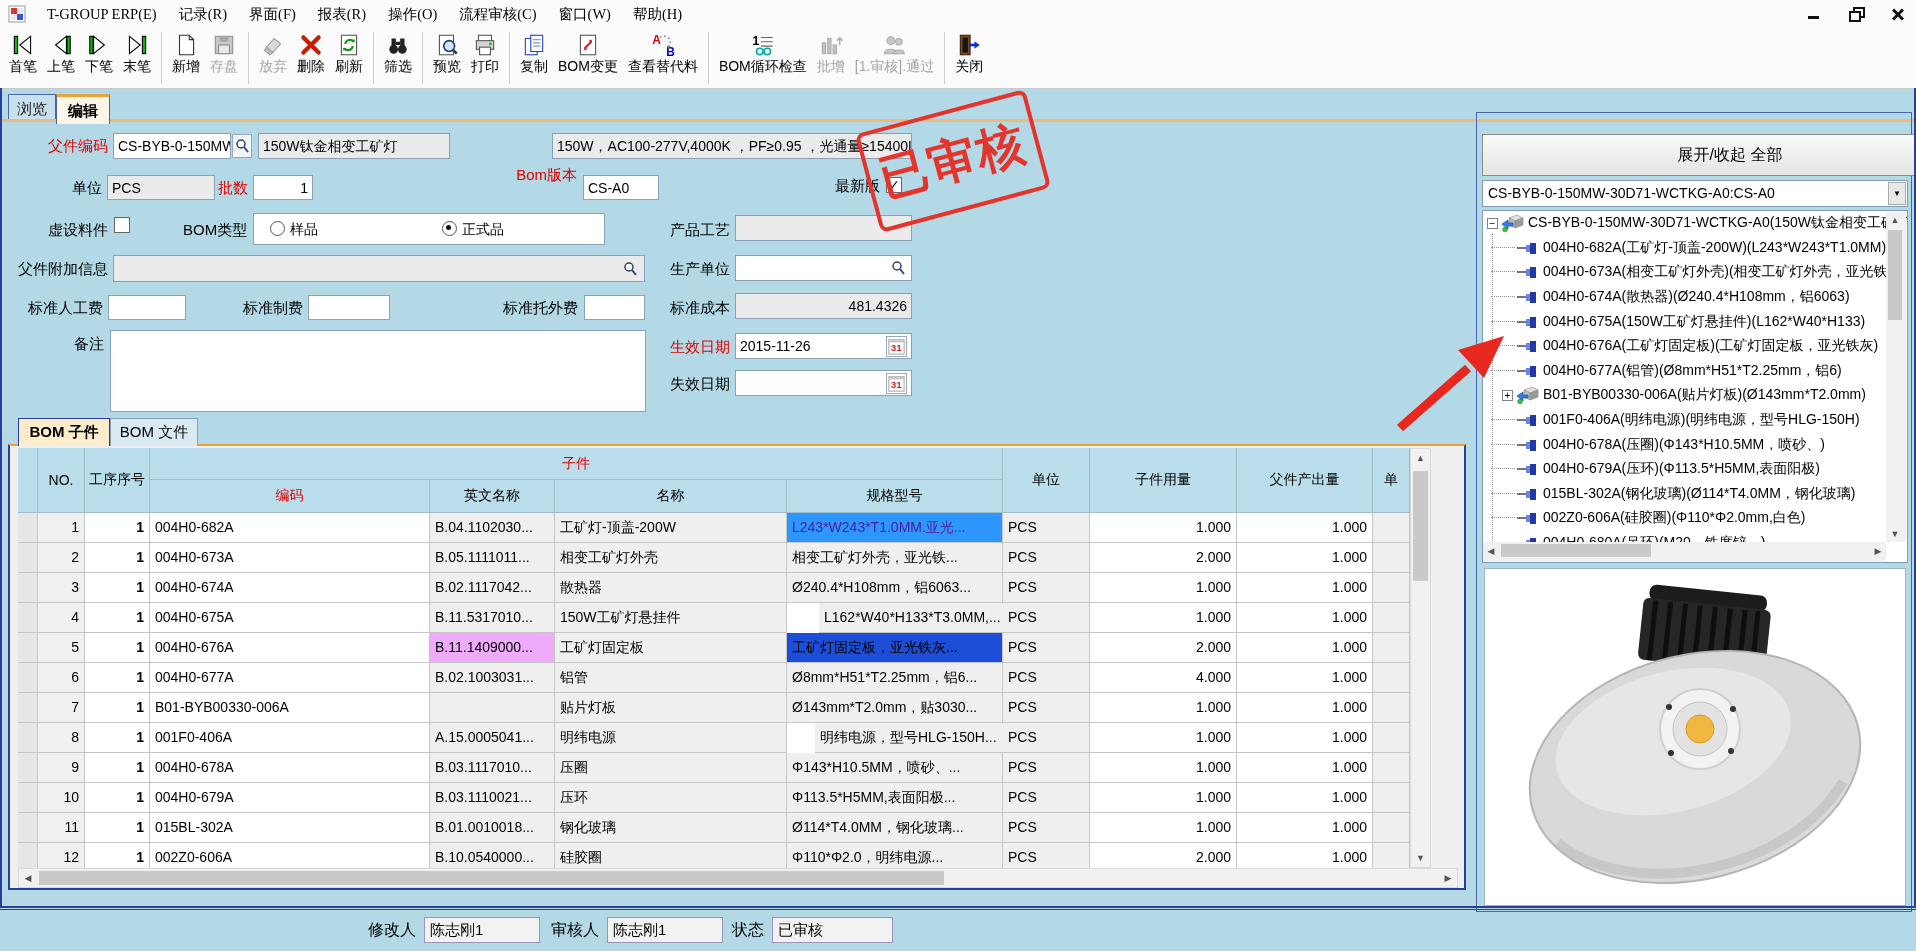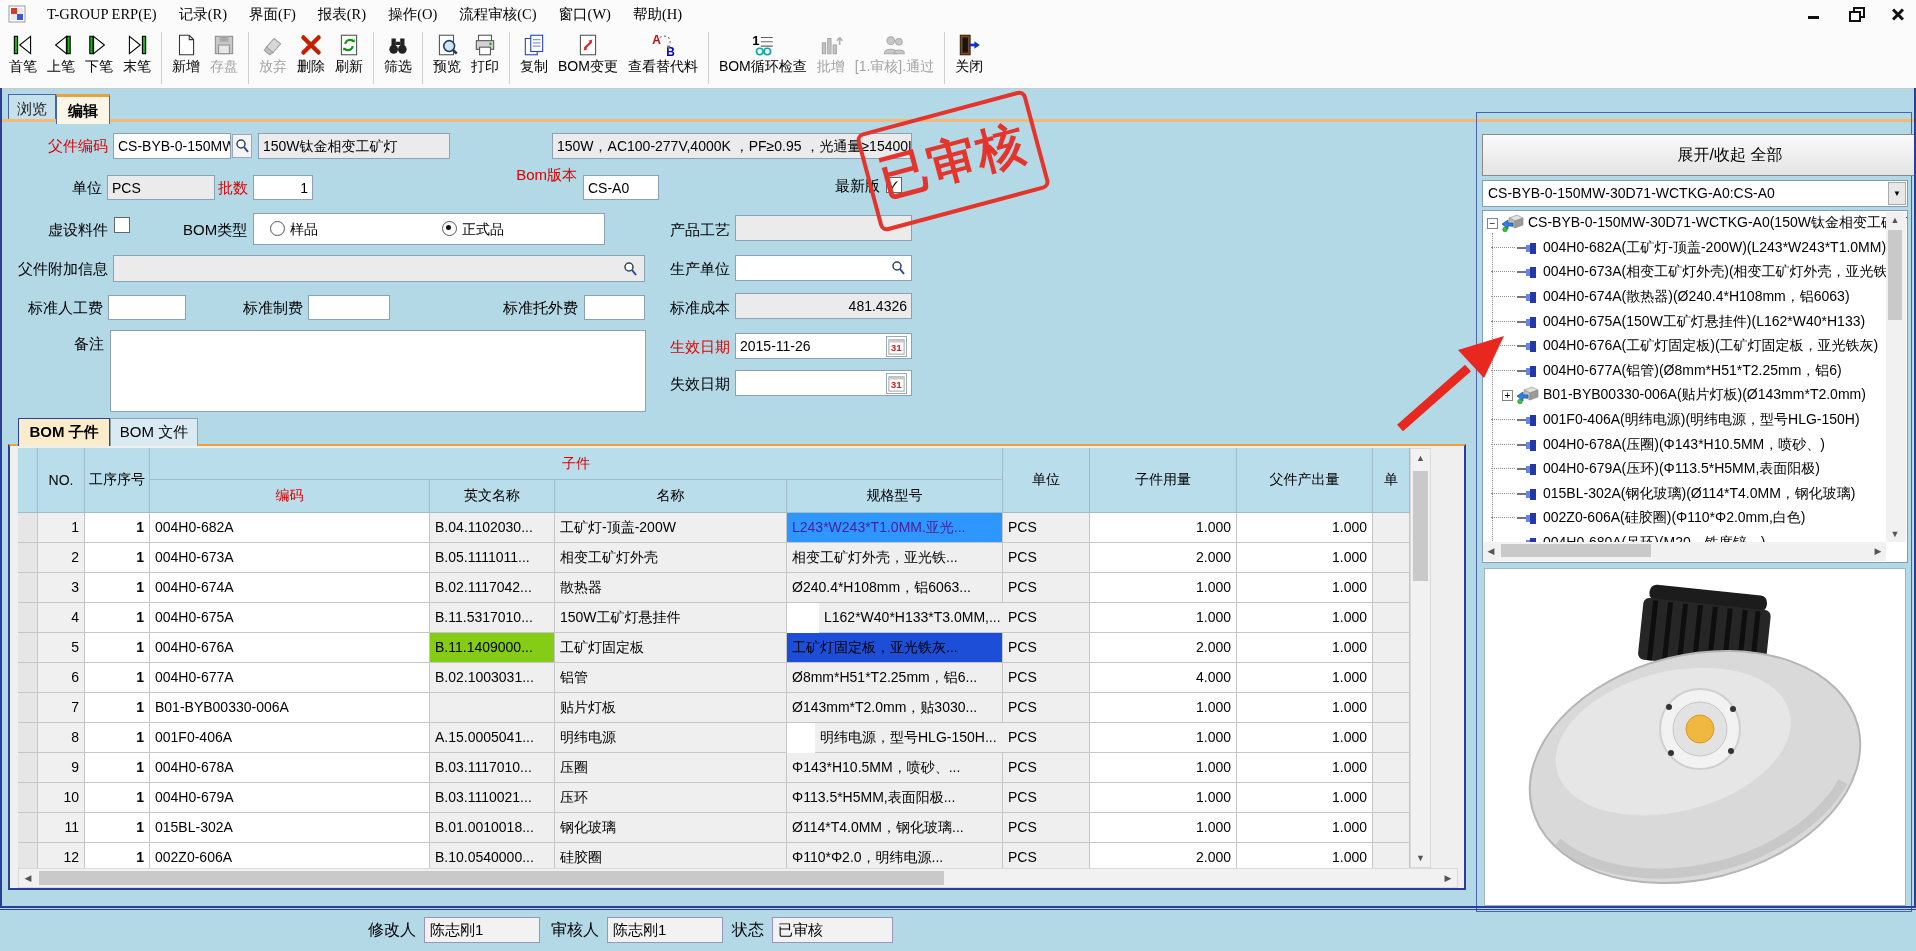--- a/index.html
+++ b/index.html
@@ -451,21 +451,21 @@
           <div class="tcell" style="left: 985px; width: 87px; background: rgb(239, 239, 239); text-align: left;">PCS</div>
           <div class="tcell" style="left: 1072px; width: 147px; background: rgb(255, 255, 255); text-align: right;">1.000</div>
           <div class="tcell" style="left: 1219px; width: 136px; background: rgb(255, 255, 255); text-align: right;">1.000</div>
           <div class="tcell" style="left: 1355px; width: 37px; background: rgb(239, 239, 239); text-align: left;"></div>
         </div>
         <div class="trow">
           <div class="tcell" style="left: 0px; width: 20px; background: rgb(230, 230, 230); text-align: left;"></div>
           <div class="tcell" style="left: 20px; width: 47px; background: rgb(240, 240, 240); text-align: right;">5</div>
           <div class="tcell" style="left: 67px; width: 65px; background: rgb(255, 255, 255); text-align: right; font-weight: bold;">1</div>
           <div class="tcell" style="left: 132px; width: 280px; background: rgb(255, 255, 255); text-align: left;">004H0-676A</div>
-          <div class="tcell" style="left: 412px; width: 125px; background: #84cc16; text-align: left;">B.11.1409000...</div>
+          <div class="tcell" style="left: 412px; width: 125px; background: #f0abfc; text-align: left;">B.11.1409000...</div>
           <div class="tcell" style="left: 537px; width: 232px; background: rgb(239, 239, 239); text-align: left;">工矿灯固定板</div>
           <div class="tcell" style="left: 769px; width: 216px; background: #1d4ed8; text-align: left;">工矿灯固定板，亚光铁灰...</div>
           <div class="tcell" style="left: 985px; width: 87px; background: rgb(239, 239, 239); text-align: left;">PCS</div>
           <div class="tcell" style="left: 1072px; width: 147px; background: rgb(255, 255, 255); text-align: right;">2.000</div>
           <div class="tcell" style="left: 1219px; width: 136px; background: rgb(255, 255, 255); text-align: right;">1.000</div>
           <div class="tcell" style="left: 1355px; width: 37px; background: rgb(239, 239, 239); text-align: left;"></div>
         </div>
         <div class="trow">
           <div class="tcell" style="left: 0px; width: 20px; background: rgb(230, 230, 230); text-align: left;"></div>
           <div class="tcell" style="left: 20px; width: 47px; background: rgb(240, 240, 240); text-align: right;">6</div>

